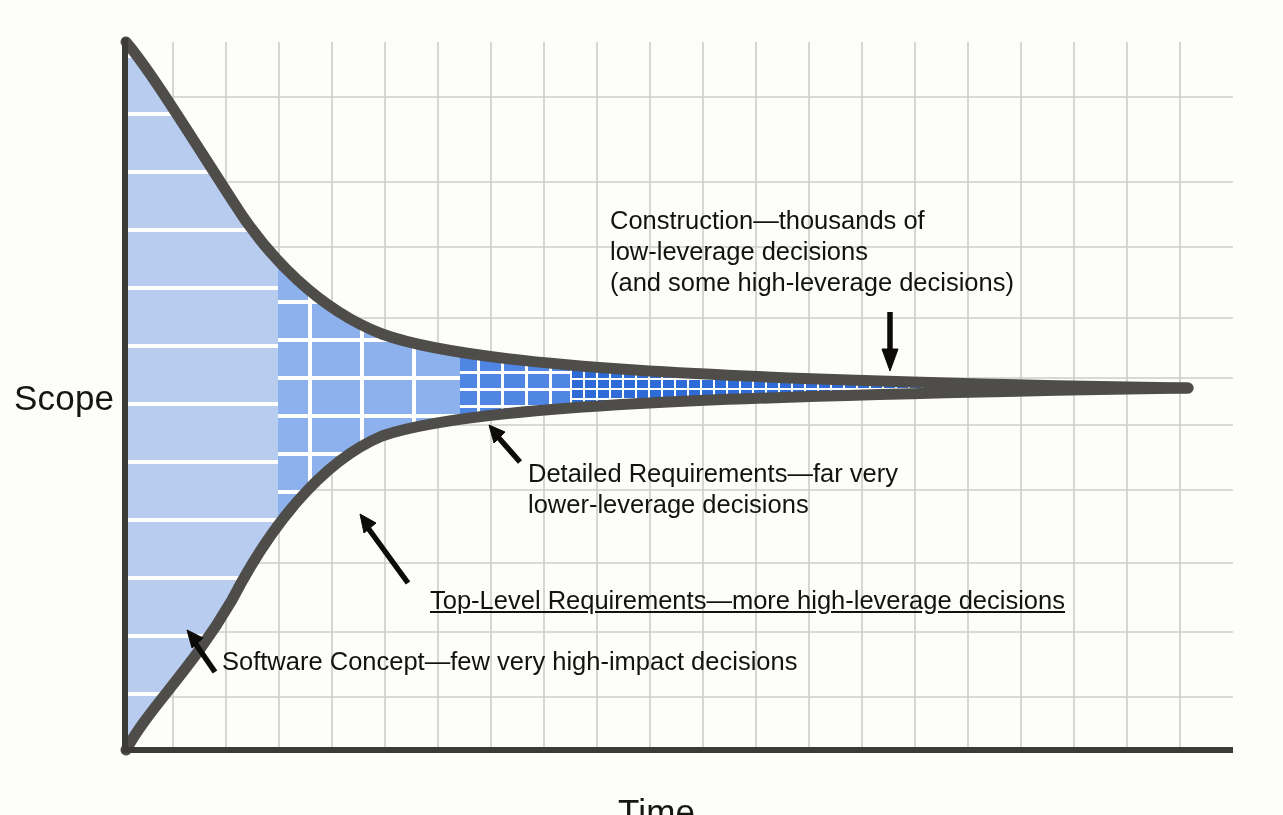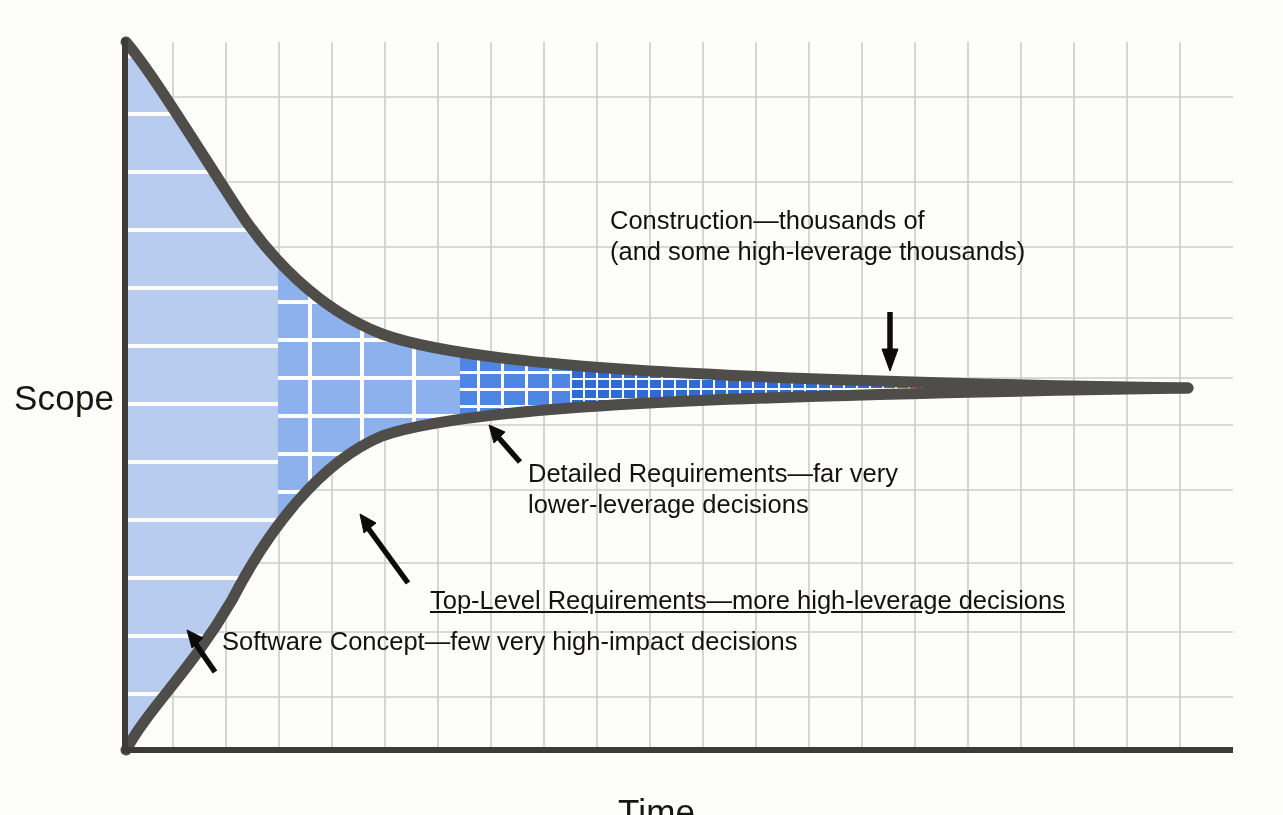--- a/index.html
+++ b/index.html
@@ -26,21 +26,21 @@
     position:absolute;
     color:#141210;
     font-size:25.5px;
     line-height:31px;
     white-space:nowrap;
   }
   .annot.center{text-align:left;}
   #annot-construction{left:610px;top:205px;width:460px;}
   #annot-detailed{left:528px;top:458px;}
   #annot-toplevel{left:430px;top:585px;text-decoration:underline;}
-  #annot-concept{left:222px;top:626px;text-align:right;}
+  #annot-concept{left:222px;top:646px;text-align:right;}
   .annot .line{display:block;}
 </style>
 </head>
 <body>
 
 <div id="stage">
 
   <svg id="chart-svg" viewBox="0 0 1283 815">
     <defs>
 
@@ -153,21 +153,22 @@
         <polygon points="187,630 203,638 192,648"></polygon>
       </g>
     </g>
   </svg>
 
   <div class="axis-label" id="scope-label">Scope</div>
   <div class="axis-label" id="time-label">Time</div>
 
   <div class="annot center" id="annot-construction">
     <span class="line">Construction—thousands of</span>
-    <span class="line">(and some high-leverage thousands)</span>
+    <span class="line">low-leverage decisions</span>
+    <span class="line">(and some high-leverage decisions)</span>
   </div>
 
   <div class="annot" id="annot-detailed">
     <span class="line">Detailed Requirements—far very</span>
     <span class="line">lower-leverage decisions</span>
   </div>
 
   <div class="annot" id="annot-toplevel">
     <span class="line">Top-Level Requirements—more high-leverage decisions</span>
   </div>

